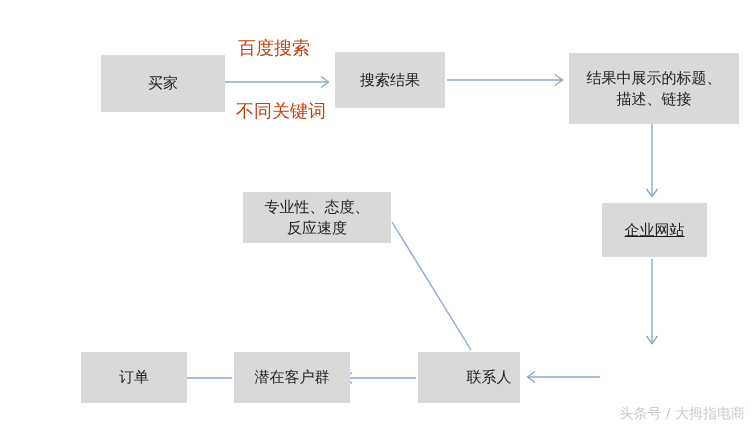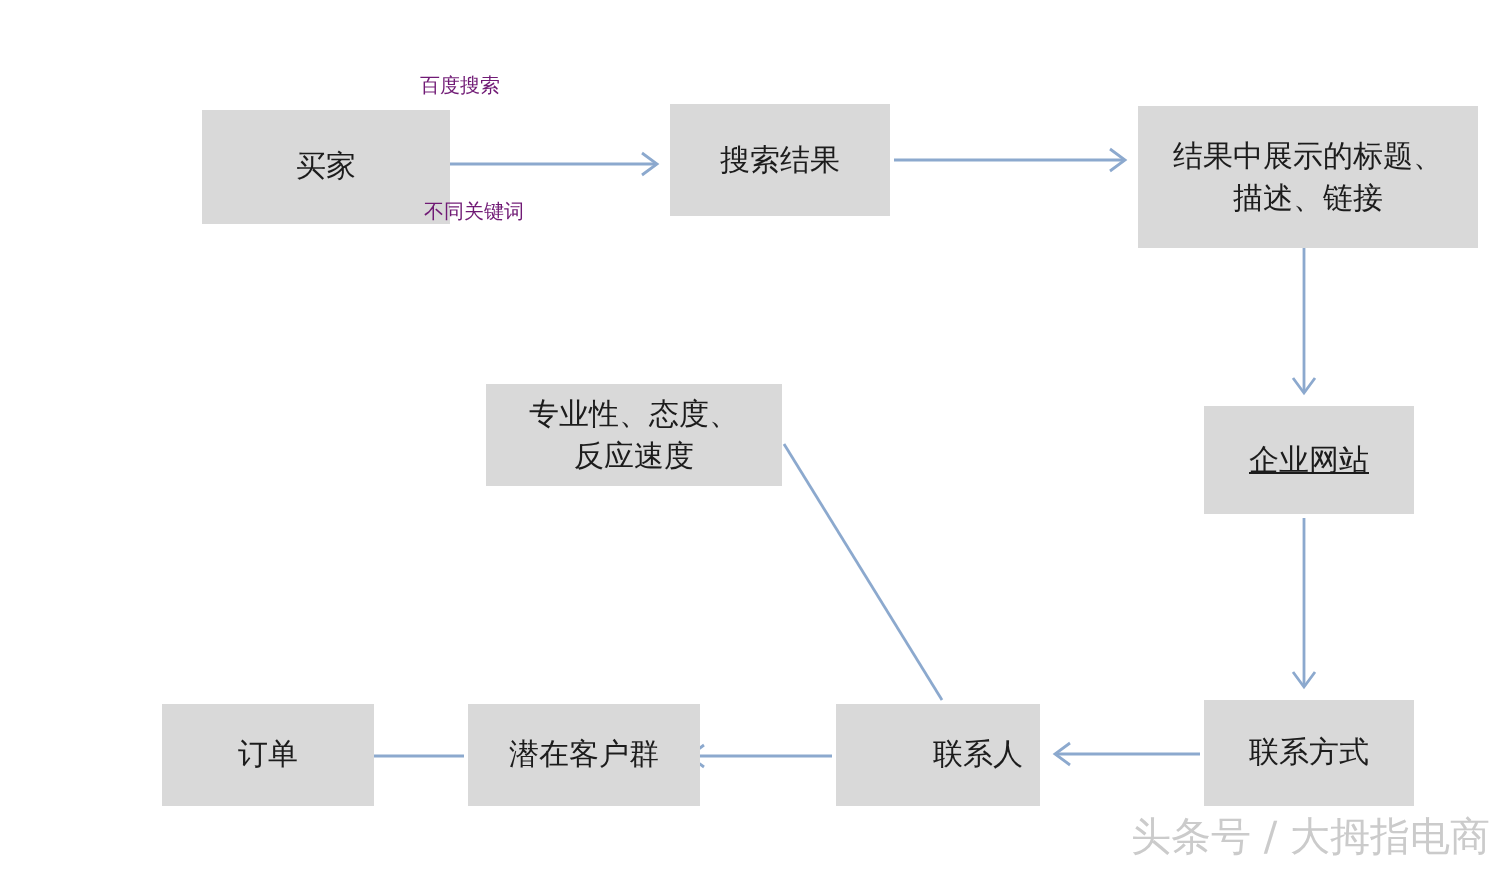--- a/index.html
+++ b/index.html
@@ -28,29 +28,29 @@
     justify-content: center;
     text-align: center;
     color: #1c1c1c;
     font-size: 15px;
     line-height: 21px;
     white-space: pre-line;
     box-sizing: border-box;
   }
   .edge-label {
     position: absolute;
-    color: #701a75;
-    font-size: 10px;
-    text-align: left;
+    color: #c2410c;
+    font-size: 18px;
+    text-align: right;
     white-space: nowrap;
   }
   .watermark {
     position: absolute;
     color: #cbcbcb;
-    font-size: 20px;
+    font-size: 14px;
     text-align: right;
     white-space: nowrap;
     text-shadow: 1px 1px 0 #ffffff;
   }
   
   #node-buyer              { left: 101px; top: 55px;  width: 124px; height: 57px; }
   #node-search-results     { left: 335px; top: 52px;  width: 110px; height: 56px; }
   #node-result-listing     { left: 569px; top: 53px;  width: 170px; height: 71px; }
   #node-professionalism    { left: 243px; top: 192px; width: 148px; height: 51px; text-align: center; }
   #node-company-website    { left: 602px; top: 203px; width: 105px; height: 54px; text-decoration: underline; }
@@ -90,21 +90,20 @@
   <div class="node" id="node-search-results">搜索结果</div>
 
   <div class="node" id="node-result-listing">结果中展示的标题、
 描述、链接</div>
 
   <div class="node" id="node-professionalism">专业性、态度、
 反应速度</div>
 
   <div class="node" id="node-company-website">企业网站</div>
 
-  <div class="node" id="node-contact-method">联系方式</div>
 
   <div class="node" id="node-contact-person">联系人</div>
 
   <div class="node" id="node-potential-customers">潜在客户群</div>
 
   <div class="node" id="node-order">订单</div>
 
   <div class="edge-label" id="label-baidu-search">百度搜索</div>
 
   <div class="edge-label" id="label-keywords">不同关键词</div>

